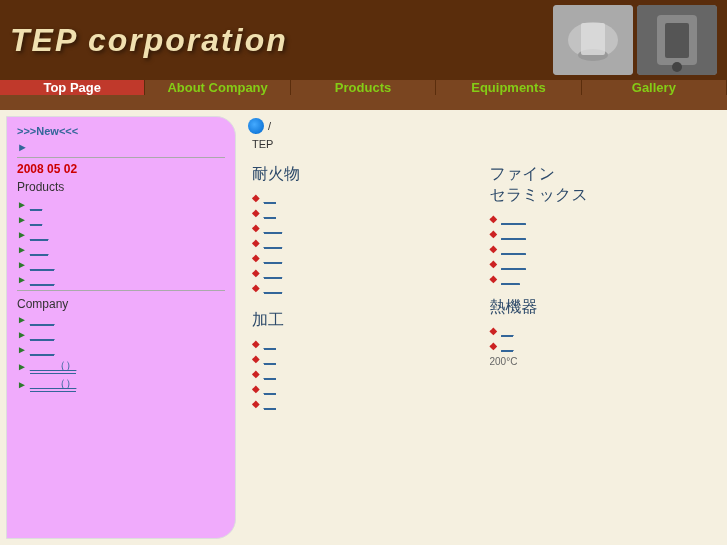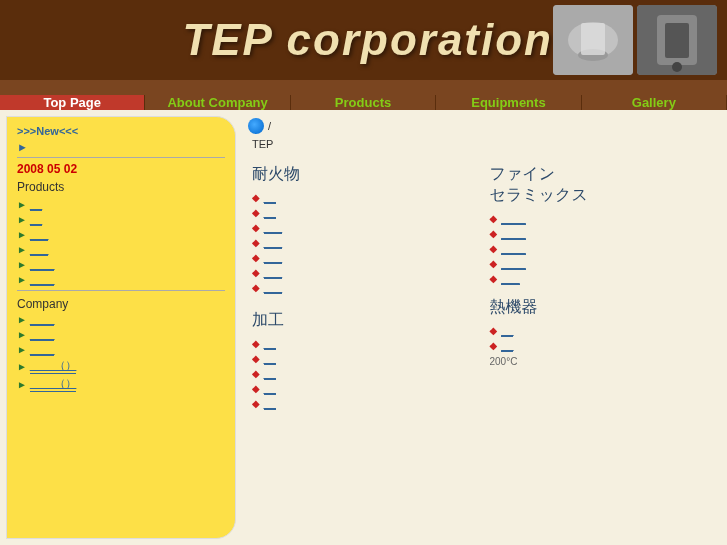--- a/index.html
+++ b/index.html
@@ -9,28 +9,27 @@
     .header {
       width: 100%;
       height: 80px;
       background: #5a2d0c;
       display: flex;
       align-items: center;
       padding: 0 10px;
       position: relative;
     }
     .header-title {
-      font-size: 44px;
+      font-size: 32px;
       font-style: italic;
       font-weight: bold;
       color: #f0e0b0;
       letter-spacing: 2px;
       text-shadow: 2px 2px 4px rgba(0,0,0,0.5);
       flex: 1;
-      text-align: right;
     }
     .header-images {
       display: flex;
       gap: 4px;
       align-items: center;
     }
     .header-img-placeholder {
       width: 80px;
       height: 70px;
       background: #888;
@@ -44,21 +43,21 @@
       width: 100%;
       height: 100%;
     }
 
     
     .nav {
       width: 100%;
       height: 30px;
       background: #7a4520;
       display: flex;
-      align-items: flex-end;
+      align-items: flex-start;
     }
     .nav-item {
       flex: 1;
       display: flex;
       align-items: center;
       justify-content: center;
       color: #84cc16;
       font-size: 13px;
       font-weight: bold;
       cursor: pointer;
@@ -75,21 +74,21 @@
       display: flex;
       width: 100%;
       height: calc(545px - 110px);
       background: #f5f0e0;
     }
 
     
     .sidebar {
       width: 230px;
       min-width: 230px;
-      background: #fde047;
+      background: #f0abfc;
       border-radius: 0 20px 20px 0;
       border: 1px solid #ddd;
       padding: 8px 10px;
       margin: 6px 0 6px 6px;
       font-size: 12px;
       overflow: hidden;
     }
     .sidebar-new {
       color: #336699;
       font-size: 11px;

